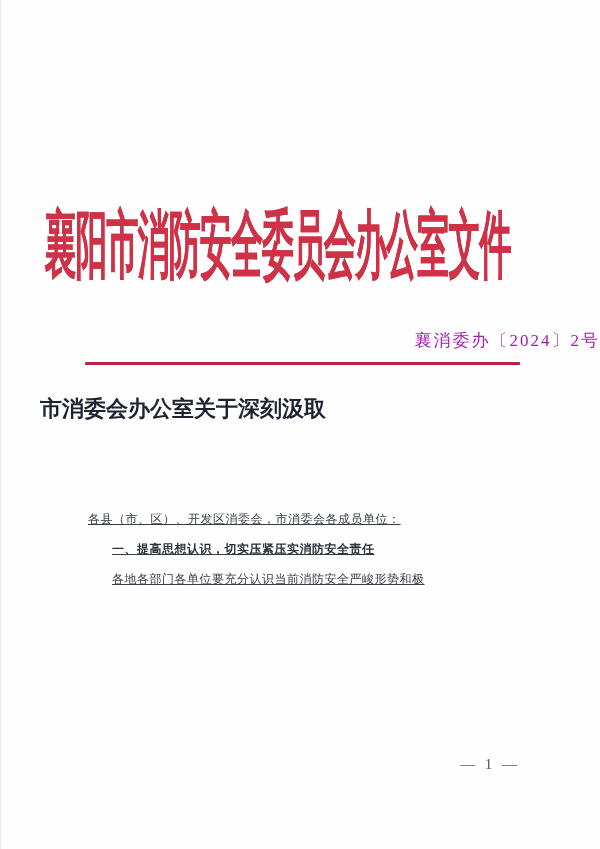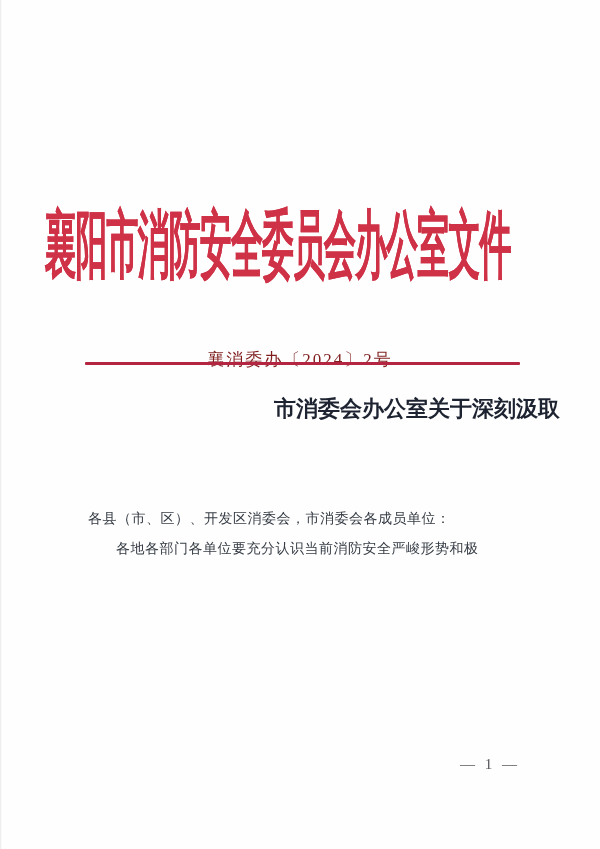--- a/index.html
+++ b/index.html
@@ -32,53 +32,53 @@
     white-space: nowrap;
     letter-spacing: -1px;
     transform: scale(0.84, 1.95);
     transform-origin: center center;
     font-family: "Liberation Serif", serif;
     text-shadow: 0 0 0.5px #cf3146;
   }
   
   .doc-number {
     position: absolute; top: 329px; left: 0; right: 0;
-    text-align: center;
+    text-align: right;
     font-size: 17px;
-    color: #7f1d1d;
+    color: #a21caf;
     letter-spacing: 2px;
     font-family: "Liberation Serif", serif;
-    margin-top: 19px;
   }
   
   .red-rule {
     position: absolute; top: 362px; left: 85px; width: 435px; height: 3px;
     background: #b32540;
     border-radius: 1px;
   }
   
   .doc-title {
     position: absolute; top: 394px; left: 40px; right: 40px;
-    text-align: right;
+    text-align: left;
     font-weight: bold;
     font-size: 22px;
     line-height: 29px;
     color: #1d2330;
     font-family: "Liberation Serif", serif;
   }
   
   .doc-body {
     position: absolute; top: 504px; left: 88px; width: 442px; height: 242px;
     overflow: hidden;
-    font-size: 14px;
+    font-size: 12px;
     line-height: 30px;
     color: #363c45;
     text-align: justify;
     letter-spacing: 0.5px;
     font-family: "Liberation Serif", serif;
+    text-decoration: underline;
   }
   .doc-body p { margin: 0; }
   .indent { text-indent: 2em; }
   .section-heading {
     font-family: "Liberation Sans", sans-serif;
     font-weight: 700;
     color: #2b3139;
     letter-spacing: 0.5px;
   }
   
@@ -106,18 +106,19 @@
   <div class="doc-number">襄消委办〔2024〕2号</div>
 
   <div class="red-rule"></div>
 
   <div class="doc-title">
     <div>市消委会办公室关于深刻汲取</div>
   </div>
 
   <div class="doc-body">
     <p>各县（市、区）、开发区消委会，市消委会各成员单位：</p>
+    <p class="indent section-heading">一、提高思想认识，切实压紧压实消防安全责任</p>
     <p class="indent">各地各部门各单位要充分认识当前消防安全严峻形势和极</p>
   </div>
 
   <div class="page-number">— 1 —</div>
 
 </div>
 
 </body></html>

